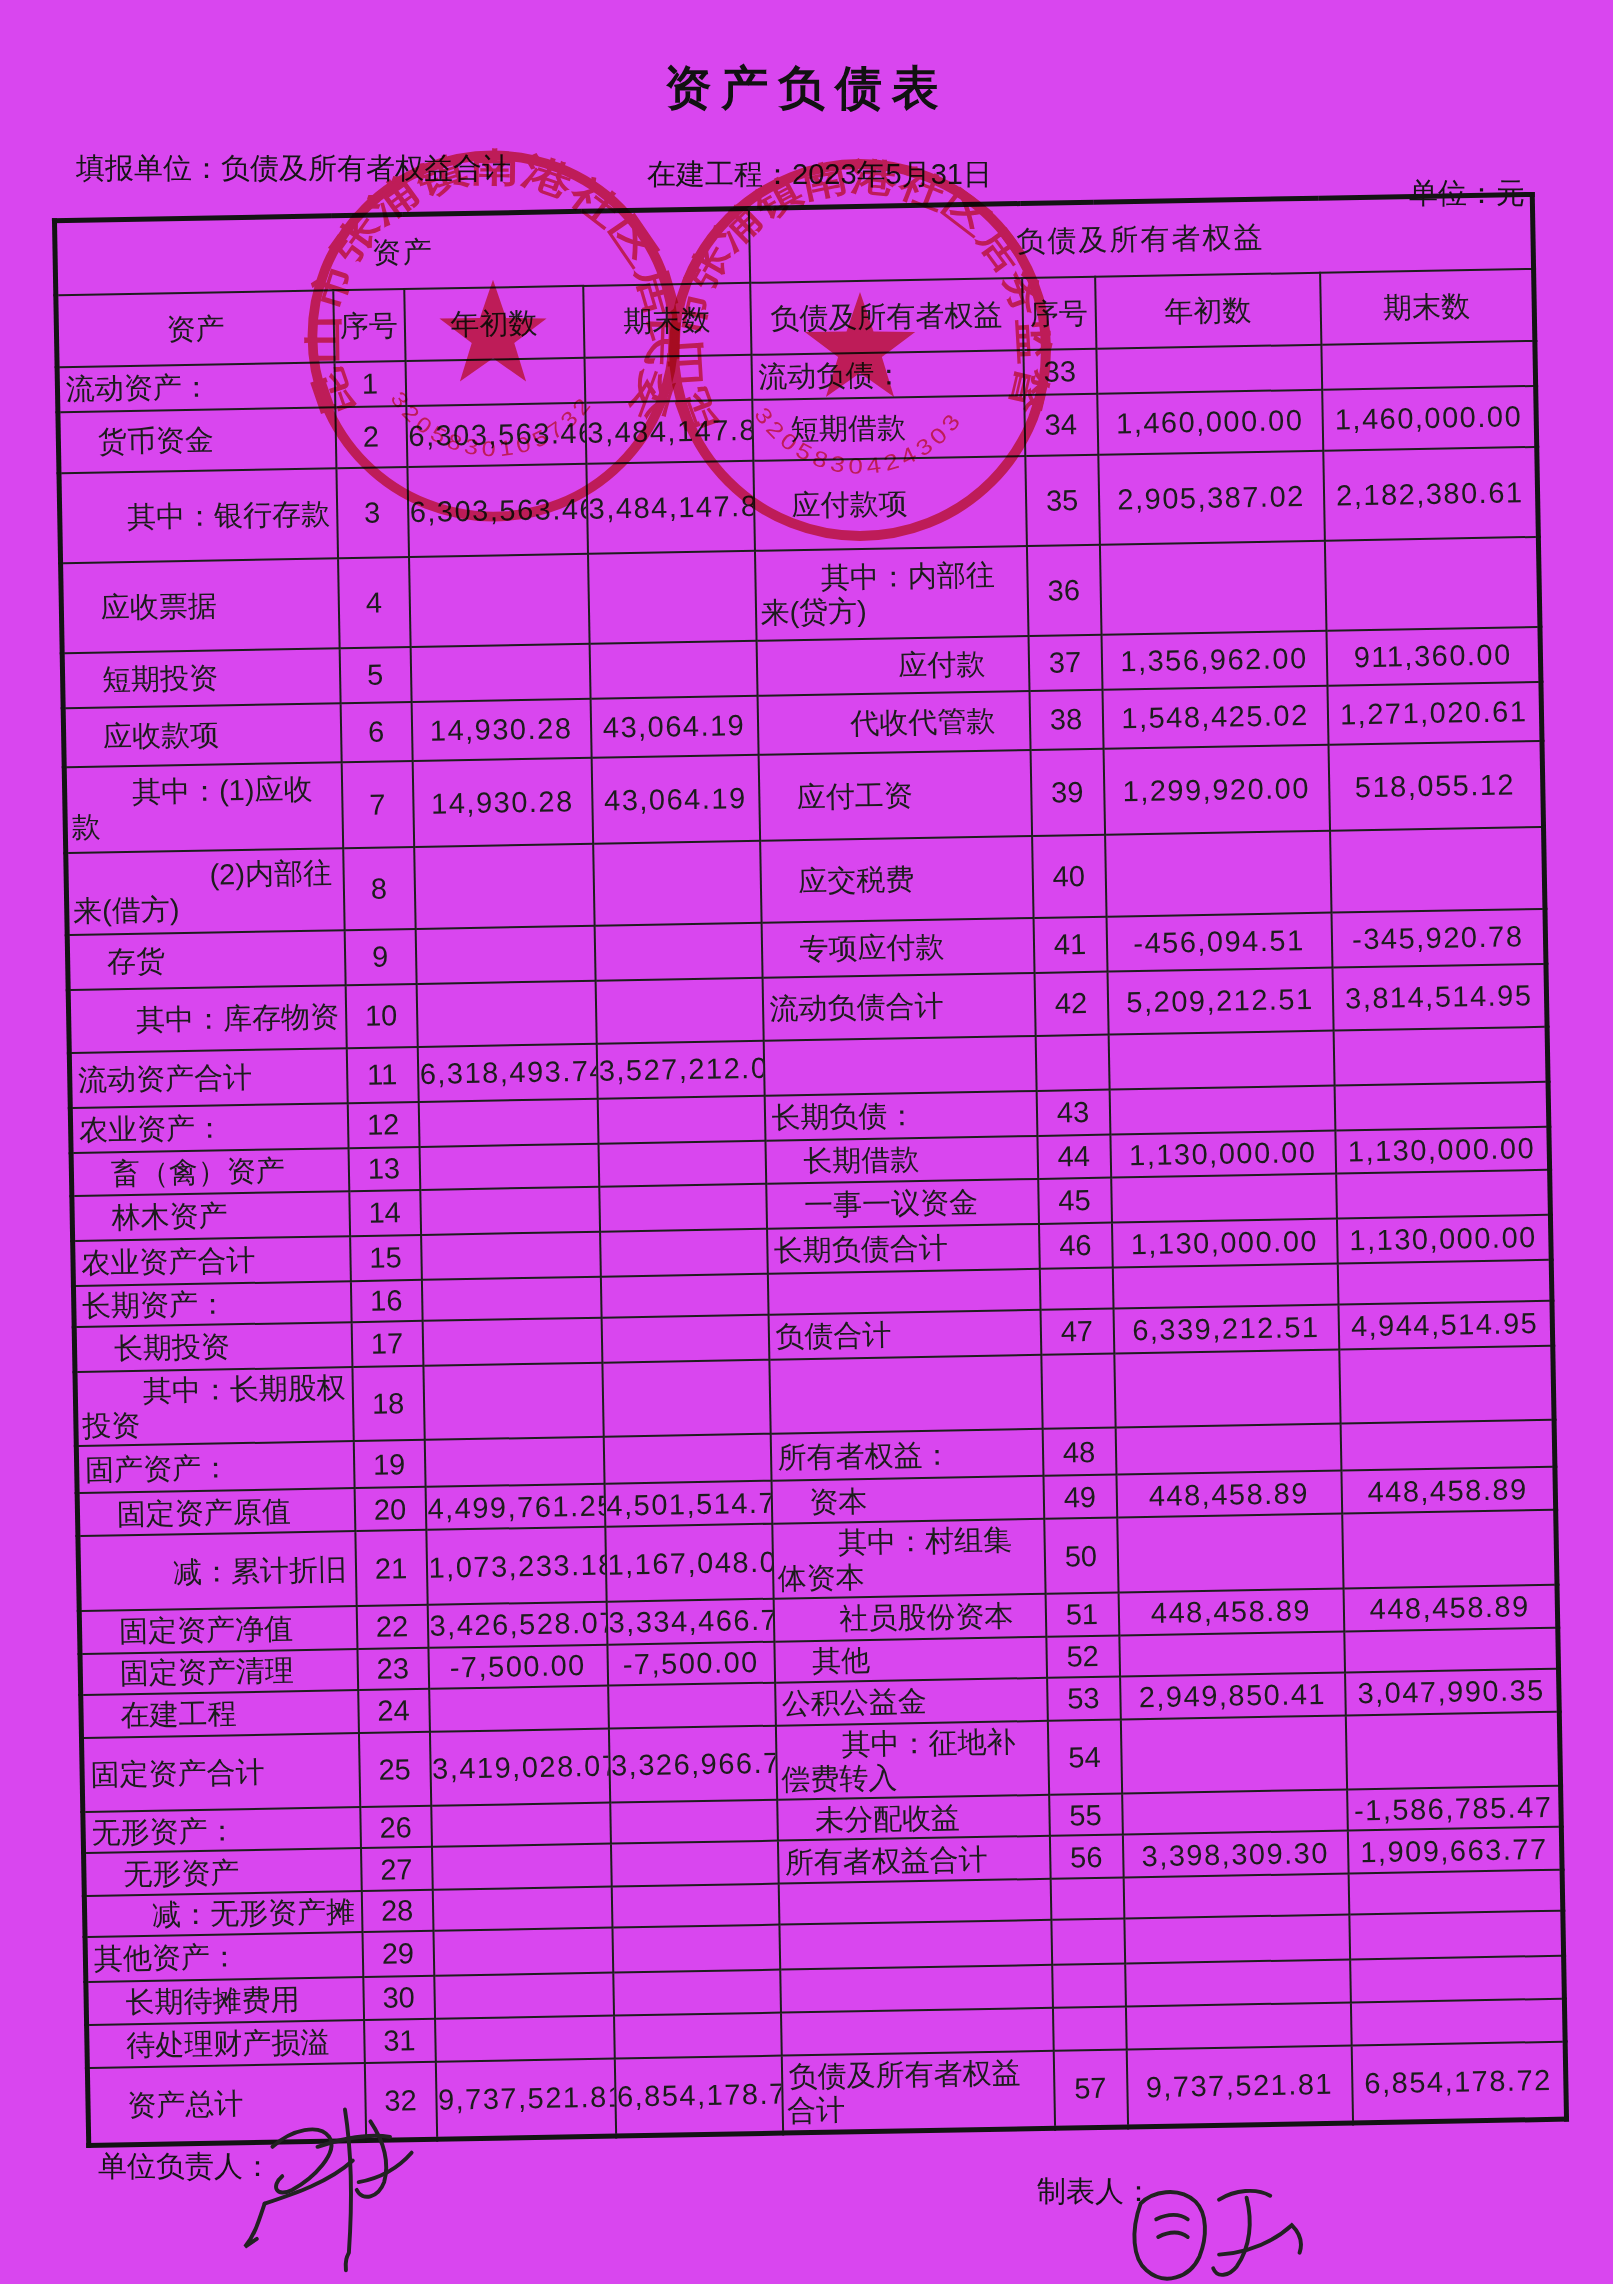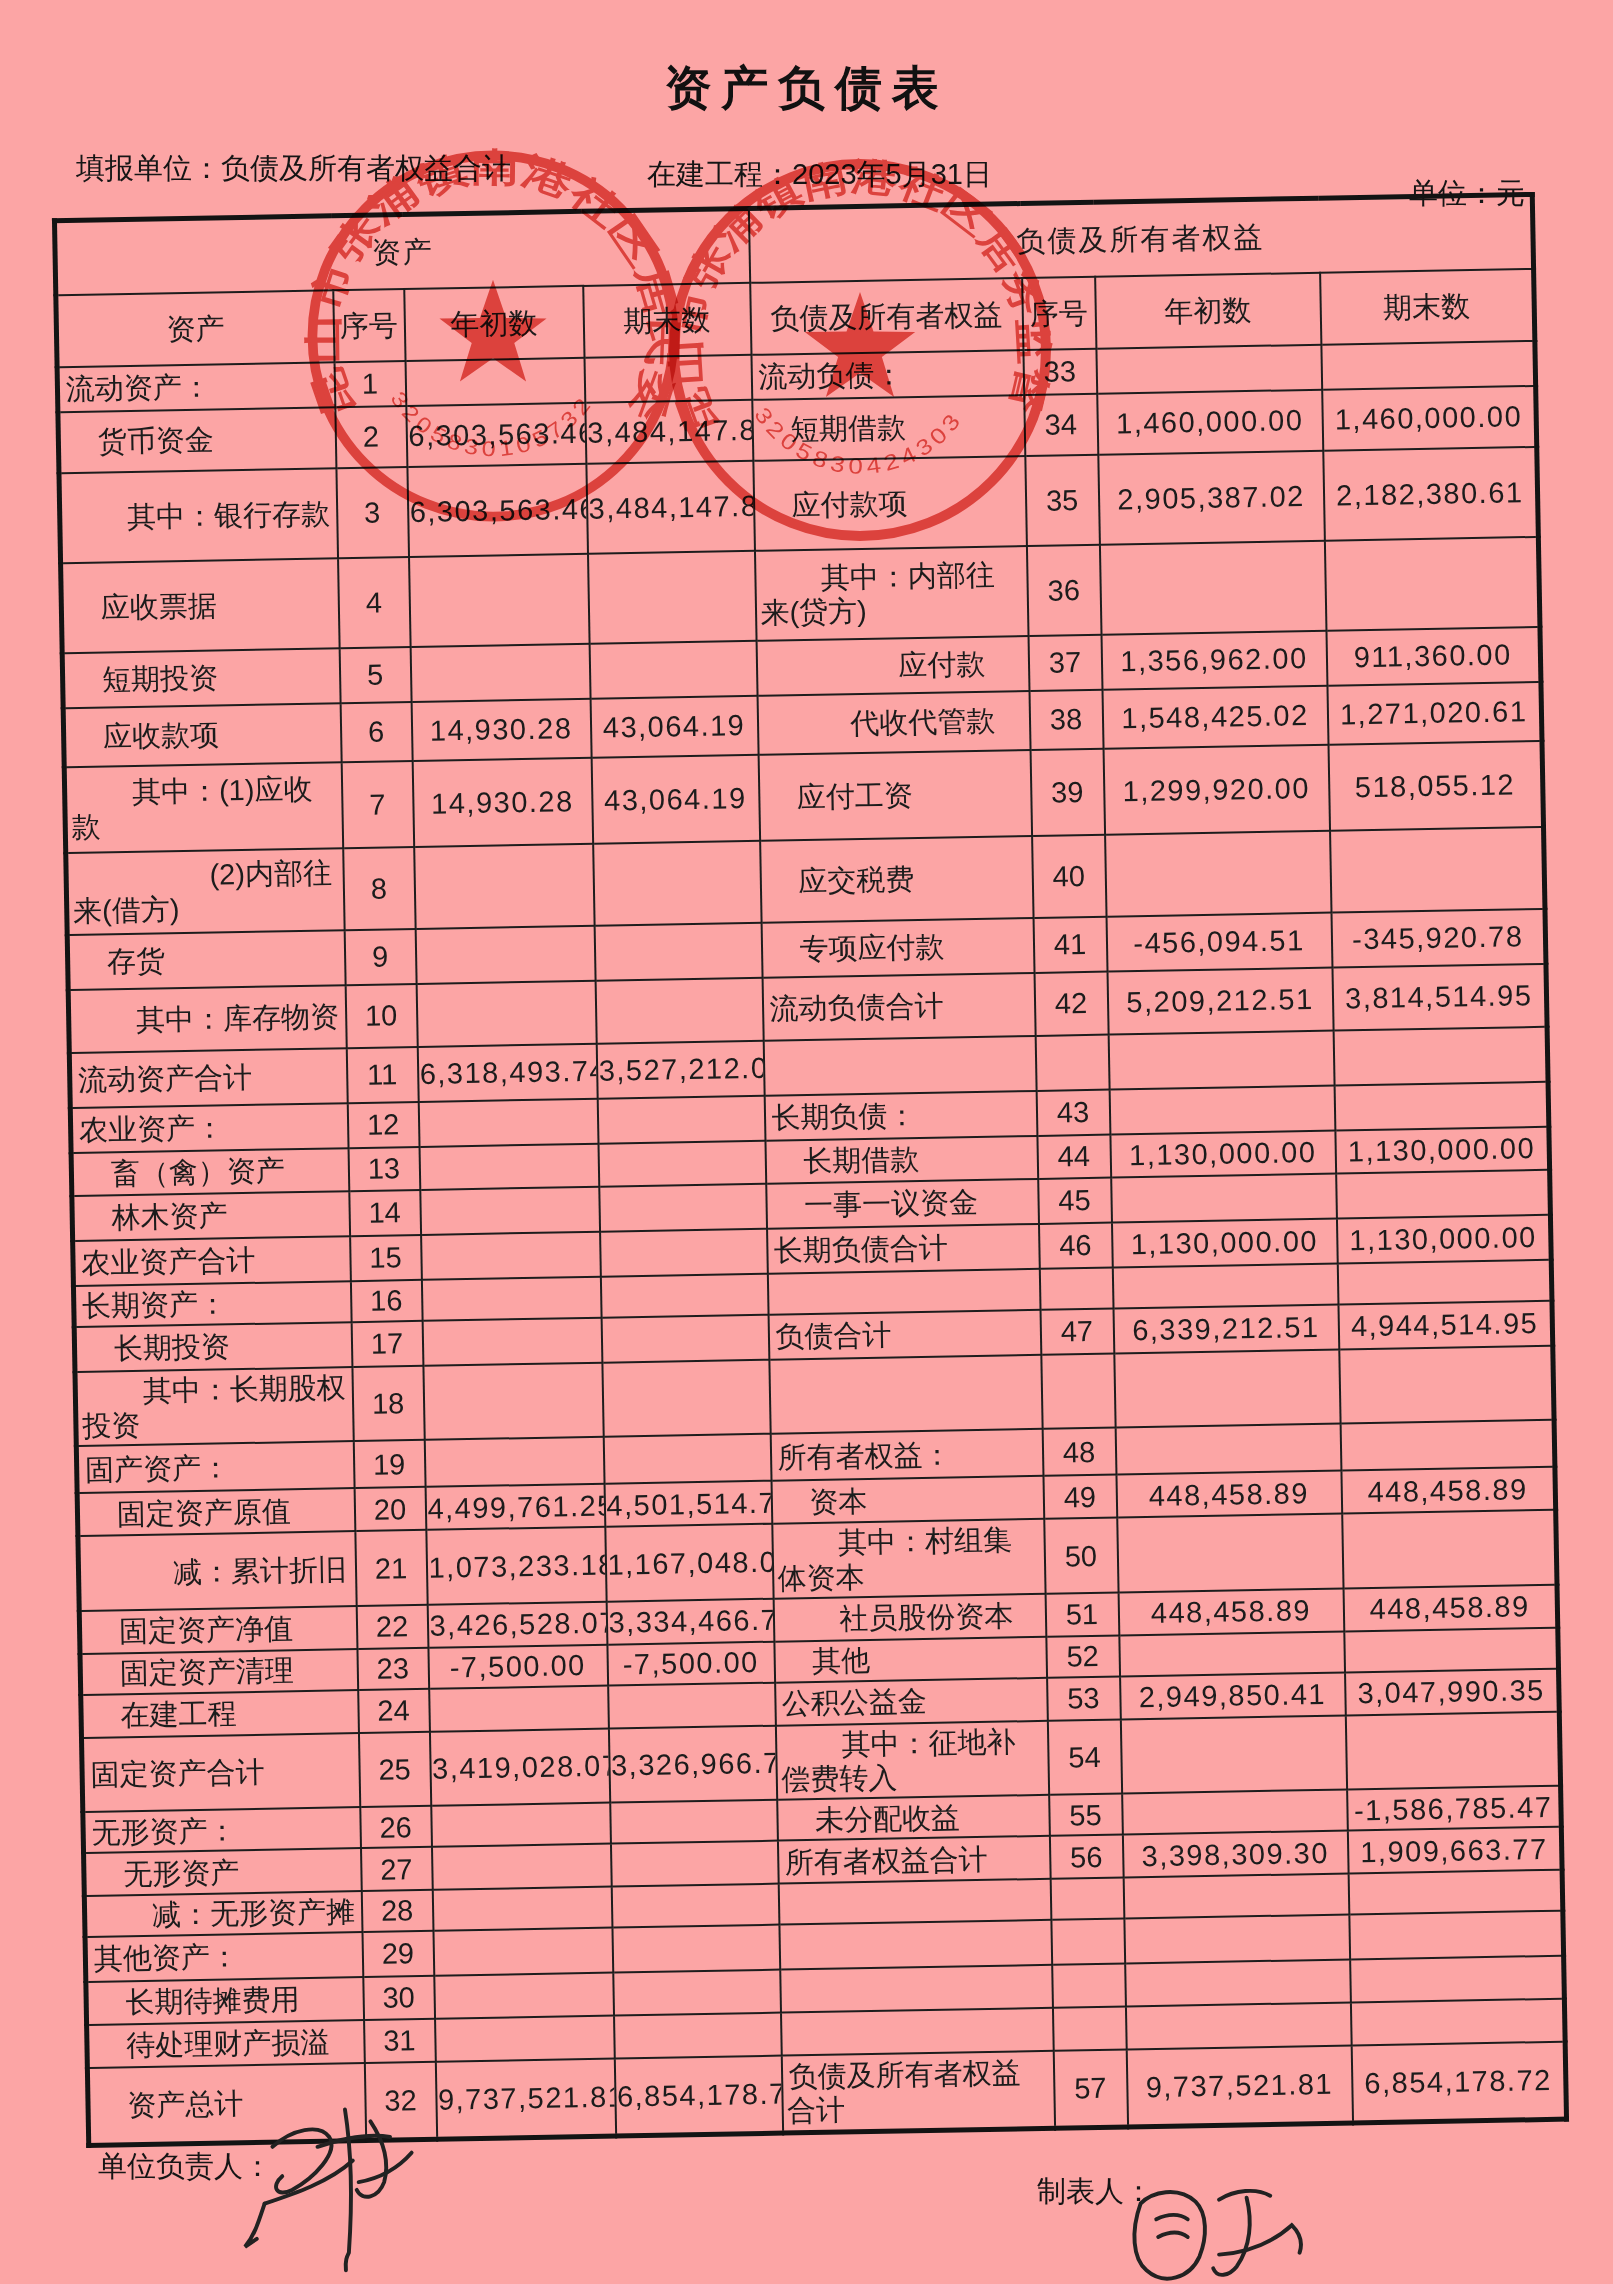--- a/index.html
+++ b/index.html
@@ -1,18 +1,18 @@
 <!DOCTYPE html>
 <html><head>
 <meta charset="utf-8">
 <style>
   html,body{margin:0;padding:0;background:#ffffff;}
   body{width:1613px;height:2285px;position:relative;overflow:hidden;
        font-family:"Liberation Sans","DejaVu Sans",sans-serif;color:#1c1c1c;}
-  .sheet{position:absolute;inset:0;background:#fca5a5;}
+  .sheet{position:absolute;inset:0;background:#d946ef;}
   .title{position:absolute;top:57px;left:0;width:100%;text-align:center;
          font-size:47px;font-weight:bold;letter-spacing:9.8px;color:#111;}
   .meta{position:absolute;font-size:29px;white-space:nowrap;color:#151515;}
   .meta-unit{left:76px;top:149px;}
   .meta-date{left:647px;top:155px;}
   .meta-curr{left:1409px;top:174px;}
   .twrap{position:absolute;left:69px;top:205px;width:1478px;
          transform:rotate(-1.02deg);transform-origin:50% 50%;}
   table.bs{border-collapse:collapse;table-layout:fixed;width:1478px;
            border:5.9px solid #131313;}

